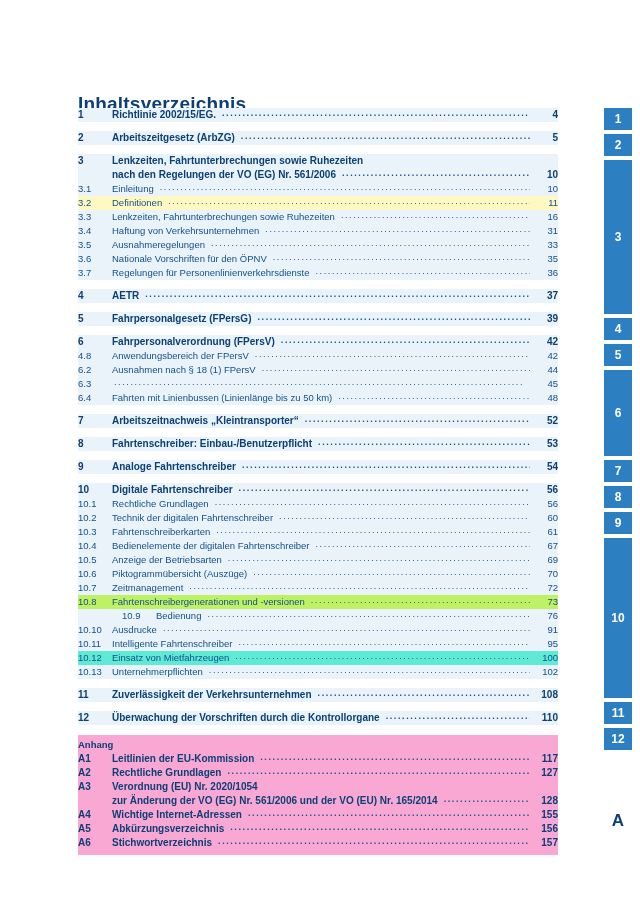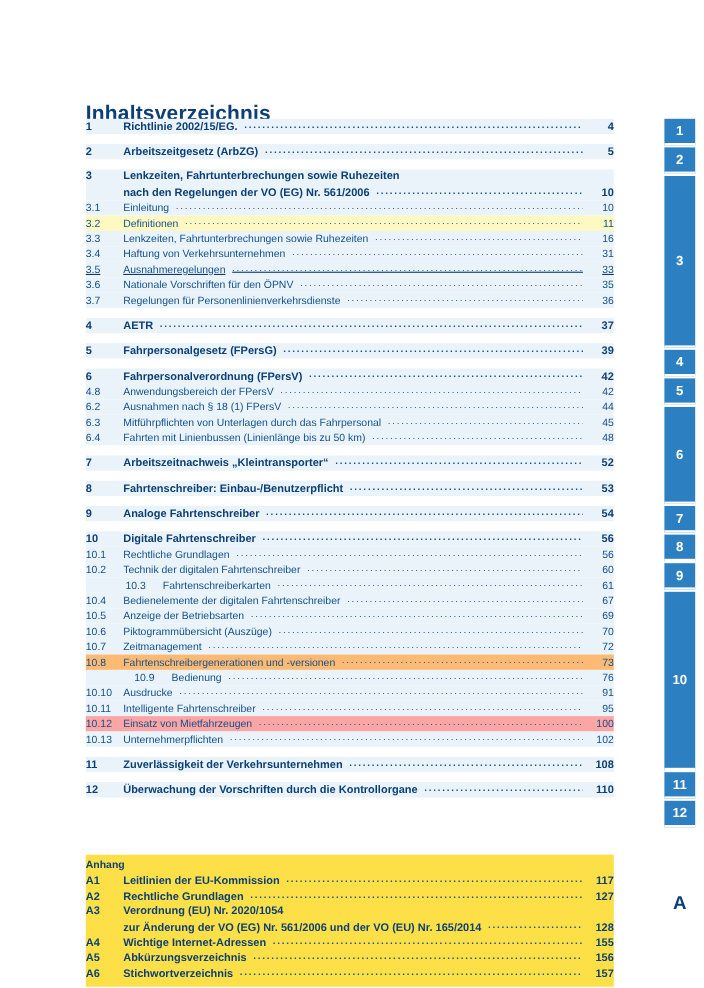--- a/index.html
+++ b/index.html
@@ -44,23 +44,22 @@
     top:-2px;
     color:#12508c;
     letter-spacing:1.6px;
     font-size:9px;
   }
   .pg{ flex:0 0 auto;width:26px;text-align:right; }
 
   
   .anhang{
     position:absolute;left:78px;width:480px;
-    background:#fde047;
+    background:#f9a8d4;
     padding:3px 0 5px 0;
-    margin-top:42px;
   }
   .anhang .head{
     font-size:9.5px;font-weight:bold;color:#0b3f76;
     padding-left:0px;height:14px;line-height:14px;
   }
 
   
   .tabs{
     position:absolute;right:8px;top:108px;width:28px;
   }
@@ -141,21 +140,21 @@
         </div>
       </div>
       <div style="background: rgb(234, 243, 250);">
         <div class="row ">
           <span class="num">3.4</span>
           <span class="lbl">Haftung von Verkehrsunternehmen</span>
           <span class="dots">....................................................................................................</span>
           <span class="pg">31</span>
         </div>
       </div>
-      <div style="background: rgb(234, 243, 250); text-decoration: underline;">
+      <div style="background: rgb(234, 243, 250);">
         <div class="row ">
           <span class="num">3.5</span>
           <span class="lbl">Ausnahmeregelungen</span>
           <span class="dots">....................................................................................................</span>
           <span class="pg">33</span>
         </div>
       </div>
       <div style="background: rgb(234, 243, 250);">
         <div class="row ">
           <span class="num">3.6</span>
@@ -211,21 +210,20 @@
         <div class="row ">
           <span class="num">6.2</span>
           <span class="lbl">Ausnahmen nach § 18 (1) FPersV</span>
           <span class="dots">....................................................................................................</span>
           <span class="pg">44</span>
         </div>
       </div>
       <div style="background: rgb(234, 243, 250);">
         <div class="row ">
           <span class="num">6.3</span>
-          <span class="lbl">Mitführpflichten von Unterlagen durch das Fahrpersonal</span>
           <span class="dots">....................................................................................................</span>
           <span class="pg">45</span>
         </div>
       </div>
       <div style="background: rgb(234, 243, 250);">
         <div class="row ">
           <span class="num">6.4</span>
           <span class="lbl">Fahrten mit Linienbussen (Linienlänge bis zu 50 km)</span>
           <span class="dots">....................................................................................................</span>
           <span class="pg">48</span>
@@ -276,21 +274,21 @@
         </div>
       </div>
       <div style="background: rgb(234, 243, 250);">
         <div class="row ">
           <span class="num">10.2</span>
           <span class="lbl">Technik der digitalen Fahrtenschreiber</span>
           <span class="dots">....................................................................................................</span>
           <span class="pg">60</span>
         </div>
       </div>
-      <div style="background: rgb(234, 243, 250); padding-left: 36px;">
+      <div style="background: rgb(234, 243, 250);">
         <div class="row ">
           <span class="num">10.3</span>
           <span class="lbl">Fahrtenschreiberkarten</span>
           <span class="dots">....................................................................................................</span>
           <span class="pg">61</span>
         </div>
       </div>
       <div style="background: rgb(234, 243, 250);">
         <div class="row ">
           <span class="num">10.4</span>
@@ -316,21 +314,21 @@
         </div>
       </div>
       <div style="background: rgb(234, 243, 250);">
         <div class="row ">
           <span class="num">10.7</span>
           <span class="lbl">Zeitmanagement</span>
           <span class="dots">....................................................................................................</span>
           <span class="pg">72</span>
         </div>
       </div>
-      <div style="background: #fdba74;">
+      <div style="background: #bef264;">
         <div class="row ">
           <span class="num">10.8</span>
           <span class="lbl">Fahrtenschreibergenerationen und -versionen</span>
           <span class="dots">....................................................................................................</span>
           <span class="pg">73</span>
         </div>
       </div>
       <div style="background: rgb(234, 243, 250); padding-left: 44px;">
         <div class="row ">
           <span class="num">10.9</span>
@@ -348,21 +346,21 @@
         </div>
       </div>
       <div style="background: rgb(234, 243, 250);">
         <div class="row ">
           <span class="num">10.11</span>
           <span class="lbl">Intelligente Fahrtenschreiber</span>
           <span class="dots">....................................................................................................</span>
           <span class="pg">95</span>
         </div>
       </div>
-      <div style="background: #fca5a5;">
+      <div style="background: #5eead4;">
         <div class="row ">
           <span class="num">10.12</span>
           <span class="lbl">Einsatz von Mietfahrzeugen</span>
           <span class="dots">....................................................................................................</span>
           <span class="pg">100</span>
         </div>
       </div>
       <div style="background: rgb(234, 243, 250);">
         <div class="row ">
           <span class="num">10.13</span>

